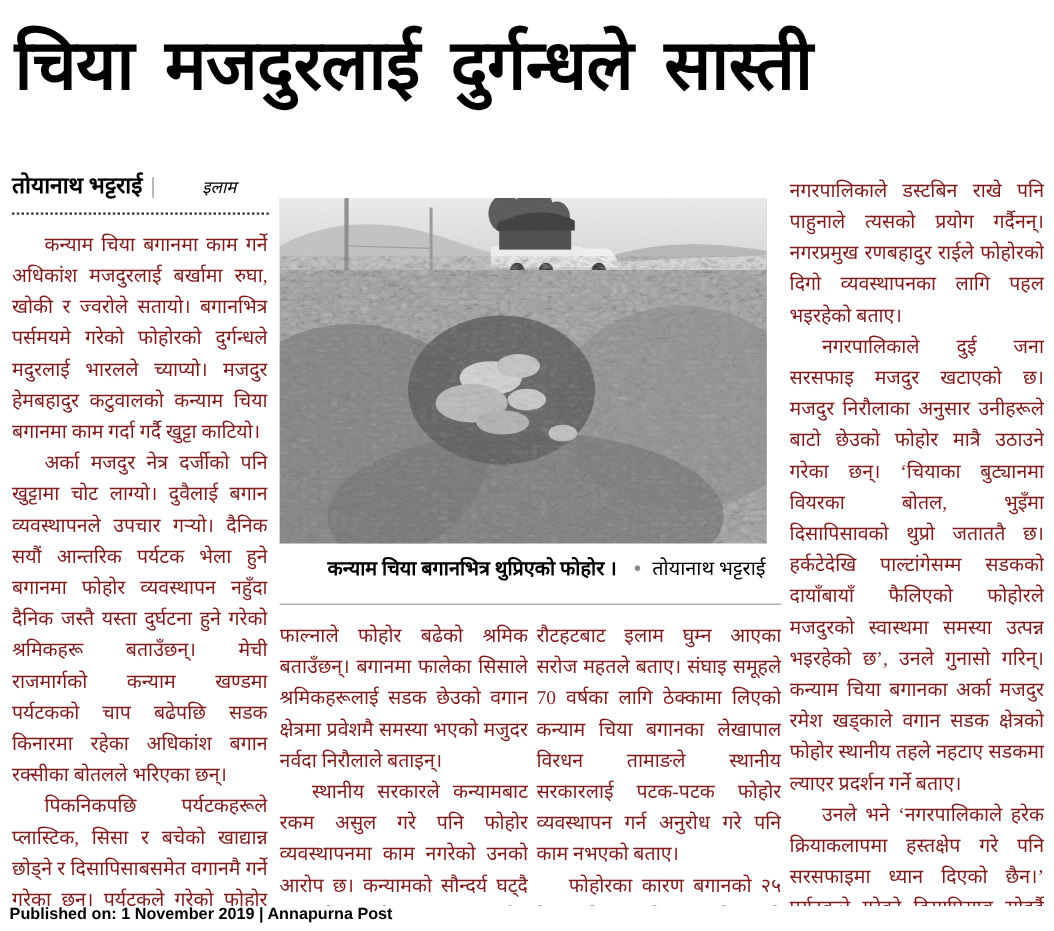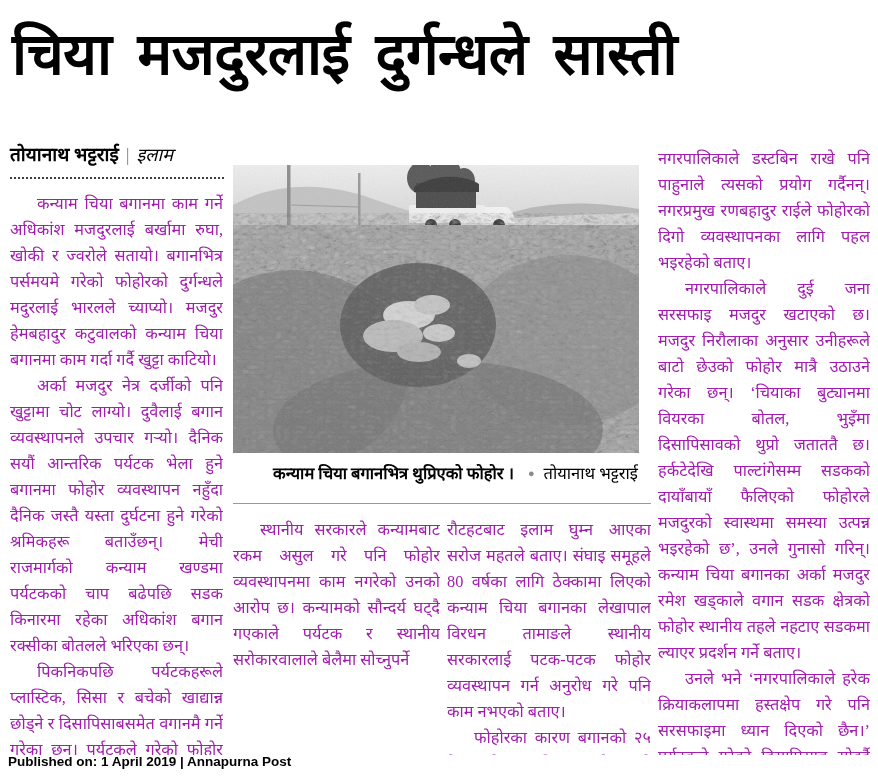--- a/index.html
+++ b/index.html
@@ -6,26 +6,26 @@
   .page{position:relative;width:878px;height:776px;background:#ffffff;overflow:hidden;
         font-family:"Liberation Serif","DejaVu Serif",serif;color:#111;}
 
   .headline{position:absolute;left:12px;top:4px;margin:0;white-space:nowrap;
             font-size:58px;line-height:1.75;font-weight:700;color:#000;
             letter-spacing:-0.5px;word-spacing:12px;}
 
   .byline{position:absolute;left:10px;top:141px;font-size:19px;color:#000;}
   .byline .author{font-weight:700;}
   .byline .sep{color:#888;margin:0 7px;font-weight:400;}
-  .byline .loc{font-style:italic;font-size:18px;}
+  .byline .loc{font-style:italic;font-size:14px;margin-left:32px;}
   .byline-rule{position:absolute;left:10px;top:177px;width:214px;height:0;
                border-top:2px dotted #3d3d3d;}
 
   .col{position:absolute;font-size:16.3px;line-height:26px;text-align:justify;
-       color:#a21caf;overflow:hidden;}
+       color:#7f1d1d;overflow:hidden;}
   .col p{margin:0;text-indent:27px;}
   .col p.cont{text-indent:0;}
   .col1{left:10px;top:191px;width:213px;height:564px;}
   .col2{left:233px;top:517px;width:207px;height:238px;}
   .col3{left:447px;top:517px;width:204px;height:238px;}
   .col4{left:658px;top:146px;width:212px;height:609px;}
 
   .photo{position:absolute;left:233px;top:165px;width:406px;height:288px;margin:0;
          background:#cfcfcf;overflow:hidden;}
   .photo svg{display:block;}
@@ -125,29 +125,30 @@
       <rect x="0" y="0" width="406" height="288" filter="url(#fineNoise)" opacity="0.14"></rect>
     </svg>
   </figure>
 
   <div class="caption">
     <span class="cap-text">कन्याम चिया बगानभित्र थुप्रिएको फोहोर ।</span><span class="cap-dot">●</span><span class="cap-credit">तोयानाथ भट्टराई</span>
   </div>
   <div class="caption-rule"></div>
 
   <div class="col col2">
+    <p class="cont">फाल्नाले फोहोर बढेको श्रमिक बताउँछन्। बगानमा फालेका सिसाले श्रमिकहरूलाई सडक छेउको वगान क्षेत्रमा प्रवेशमै समस्या भएको मजुदर नर्वदा निरौलाले बताइन्।</p>
     <p>स्थानीय सरकारले कन्यामबाट रकम असुल गरे पनि फोहोर व्यवस्थापनमा काम नगरेको उनको आरोप छ। कन्यामको सौन्दर्य घट्दै गएकाले पर्यटक र स्थानीय सरोकारवालाले बेलैमा सोच्नुपर्ने</p>
   </div>
 
   <div class="col col3">
-    <p class="cont">रौटहटबाट इलाम घुम्न आएका सरोज महतले बताए। संघाइ समूहले 80 वर्षका लागि ठेक्कामा लिएको कन्याम चिया बगानका लेखापाल विरधन तामाङले स्थानीय सरकारलाई पटक-पटक फोहोर व्यवस्थापन गर्न अनुरोध गरे पनि काम नभएको बताए।</p>
+    <p class="cont">रौटहटबाट इलाम घुम्न आएका सरोज महतले बताए। संघाइ समूहले 70 वर्षका लागि ठेक्कामा लिएको कन्याम चिया बगानका लेखापाल विरधन तामाङले स्थानीय सरकारलाई पटक-पटक फोहोर व्यवस्थापन गर्न अनुरोध गरे पनि काम नभएको बताए।</p>
     <p>फोहोरका कारण बगानको २५ हेक्टर क्षेत्र प्रभावित भएको उनको भनाइ छ। फोहोर व्यवस्थापनका लागि काम गरिरहेको सुर्योदय</p>
   </div>
 
   <div class="col col4">
     <p class="cont">नगरपालिकाले डस्टबिन राखे पनि पाहुनाले त्यसको प्रयोग गर्दैनन्। नगरप्रमुख रणबहादुर राईले फोहोरको दिगो व्यवस्थापनका लागि पहल भइरहेको बताए।</p>
     <p>नगरपालिकाले दुई जना सरसफाइ मजदुर खटाएको छ। मजदुर निरौलाका अनुसार उनीहरूले बाटो छेउको फोहोर मात्रै उठाउने गरेका छन्। ‘चियाका बुट्यानमा वियरका बोतल, भुइँमा दिसापिसावको थुप्रो जताततै छ। हर्कटेदेखि पाल्टांगेसम्म सडकको दायाँबायाँ फैलिएको फोहोरले मजदुरको स्वास्थमा समस्या उत्पन्न भइरहेको छ’, उनले गुनासो गरिन्। कन्याम चिया बगानका अर्का मजदुर रमेश खड्काले वगान सडक क्षेत्रको फोहोर स्थानीय तहले नहटाए सडकमा ल्याएर प्रदर्शन गर्ने बताए।</p>
     <p>उनले भने ‘नगरपालिकाले हरेक क्रियाकलापमा हस्तक्षेप गरे पनि सरसफाइमा ध्यान दिएको छैन।’ पर्यटकले गरेको दिसापिसाब सोहर्दै काम गर्नुपर्ने अवस्था रहेको उनले बताए । साताव्यापी उठाउँदा एक ट्रक बढि फोहोर संकलन हुने गरेको कन्याममा लामो समयदेखि फोहोर नउठाउँदा बगान आसपासको क्षेत्र दुर्गन्धित बनेको छ।</p>
   </div>
 
-  <div class="footer">Published on: 1 April 2019 | Annapurna Post</div>
+  <div class="footer">Published on: 1 November 2019 | Annapurna Post</div>
 
 </div>
 
 </body></html>

